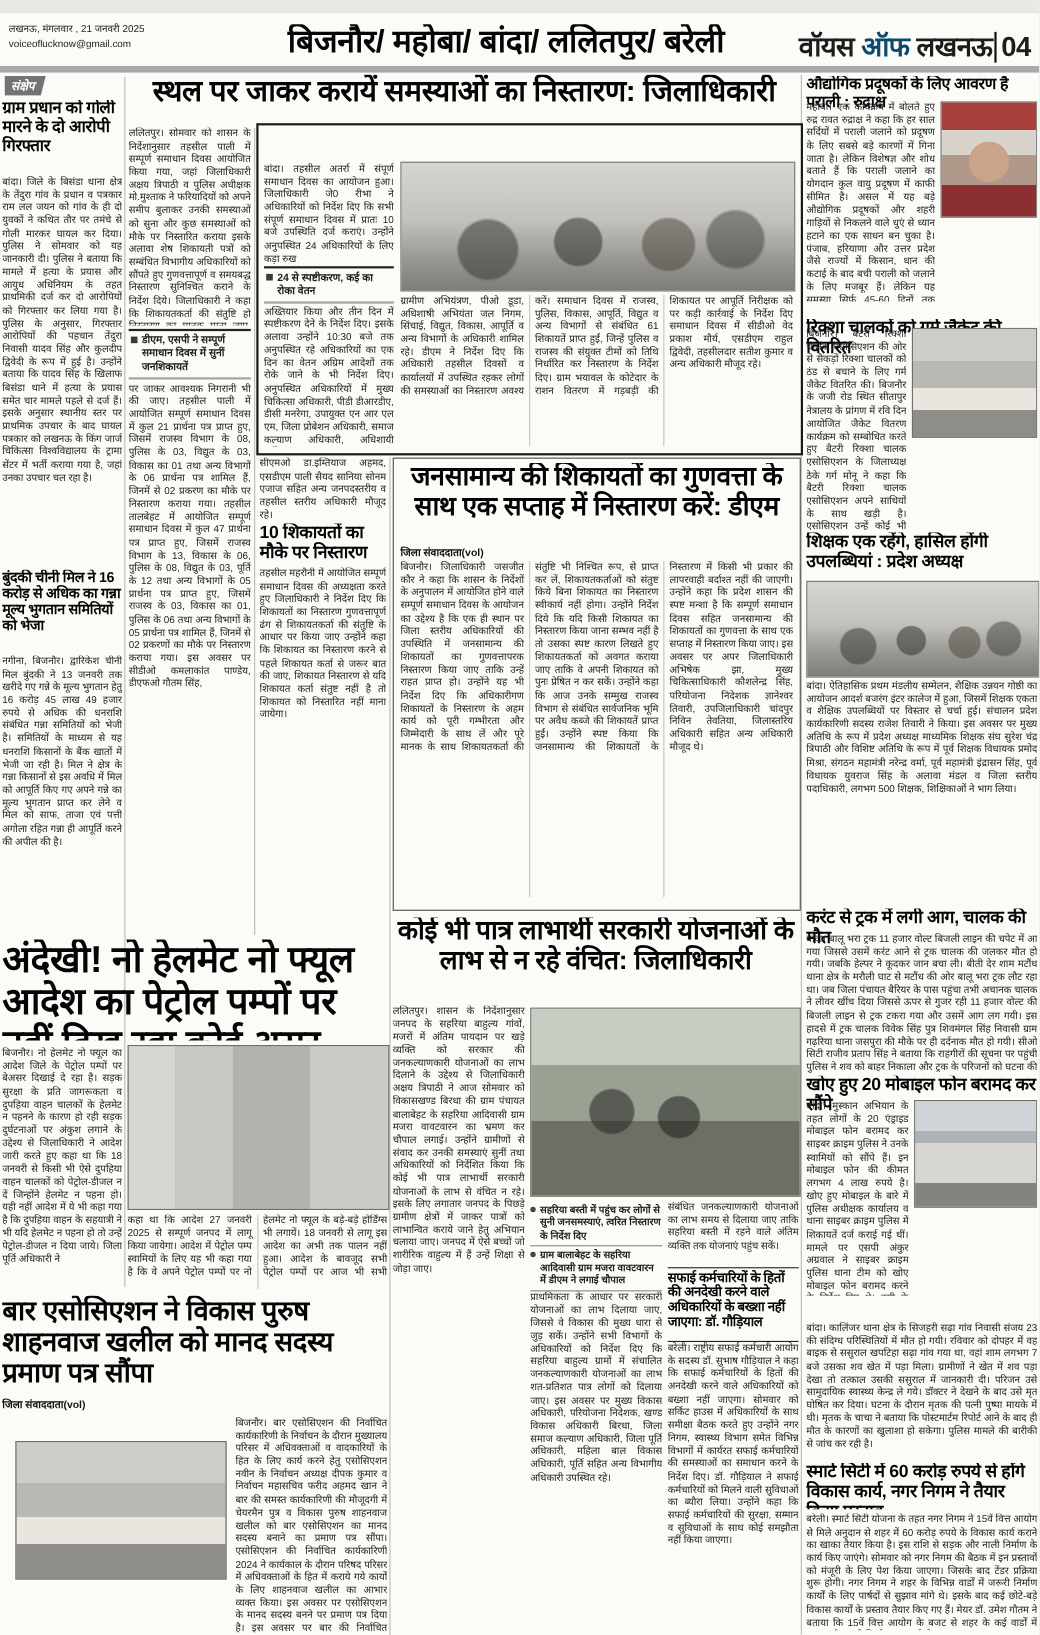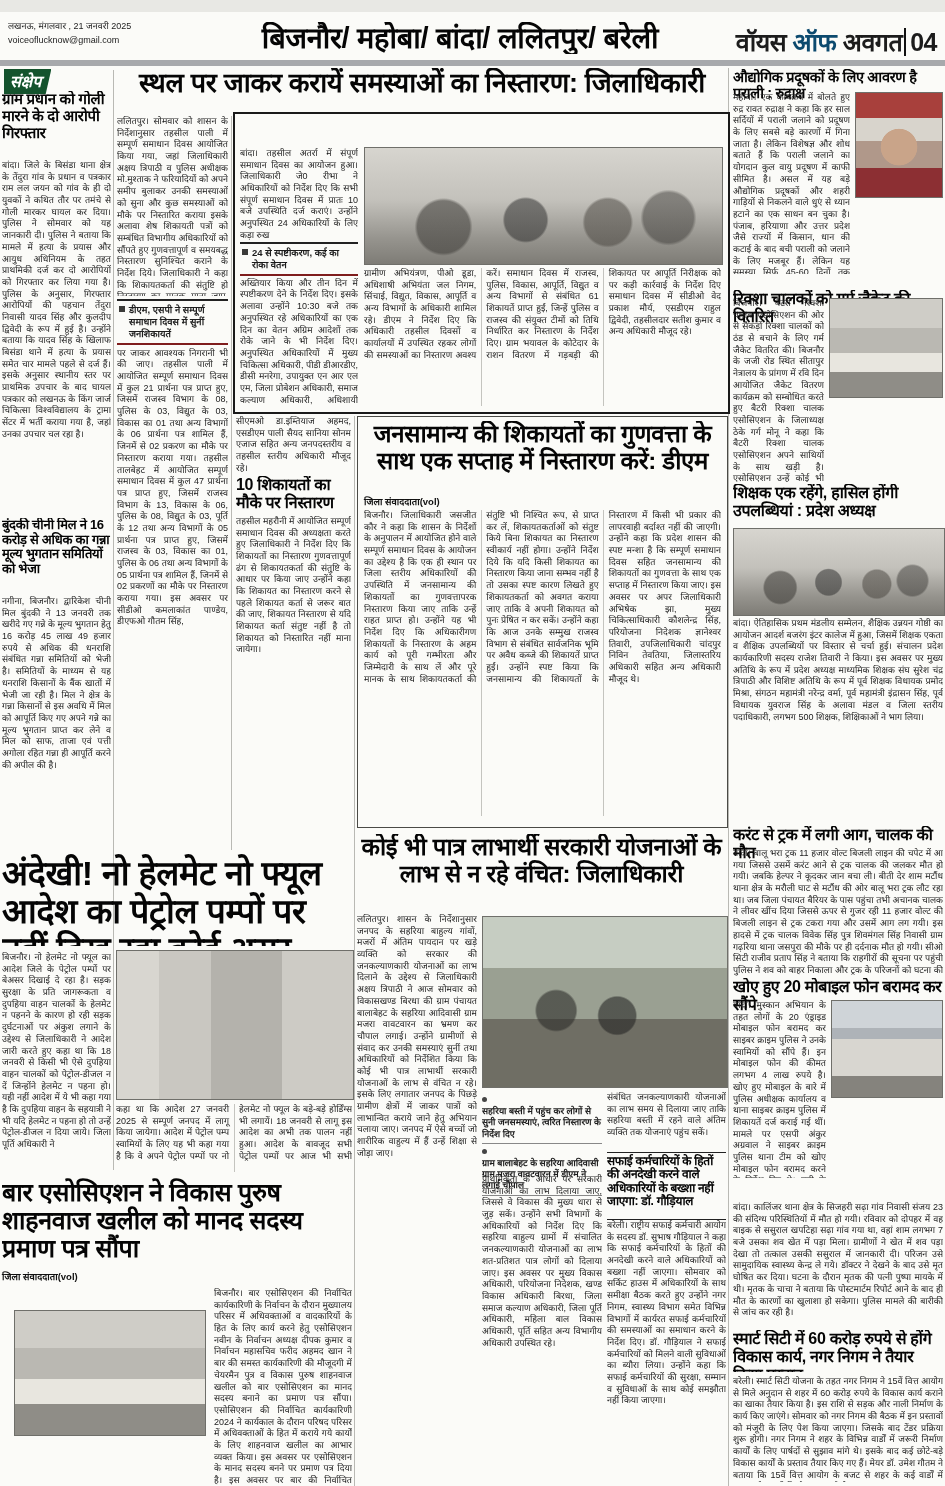--- a/index.html
+++ b/index.html
@@ -13,25 +13,25 @@
   .h-lg{font-size:24px;}
   .h-md{font-size:20px;}
   .h-sm{font-size:15px;}
   .h-xs{font-size:13px;}
   .h-tiny{font-size:12px;}
   .byline{font-size:9.5px;font-weight:bold;color:#111;}
   .graybar{background:#a7a9ac;}
   .vrule{width:1px;background:#b9b9b4;}
   .boxed{border:2px solid #1a1a1a;background:#fbfbf8;}
   .thinbox{border:1px solid #4a4a46;}
-  .hl{border-top:2px solid #222;border-bottom:2px solid #7f1d1d;padding:3px 2px;
+  .hl{border-top:2px solid #222;border-bottom:2px solid #a3a3a3;padding:3px 2px;
       font-size:9.5px;font-weight:bold;line-height:1.25;display:flex;gap:4px;align-items:flex-start;overflow:hidden;}
   .sq{width:6px;height:6px;background:#3a3a38;flex:0 0 auto;margin-top:2px;}
   .bullet-item{display:flex;gap:4px;font-size:9px;font-weight:bold;line-height:1.25;
-      border-bottom:1px solid #888;padding:3px 0;overflow:hidden;flex-direction:column;}
+      border-bottom:1px solid #888;padding:3px 0;overflow:hidden;}
   .dot{width:5px;height:5px;border-radius:50%;background:#444;flex:0 0 auto;margin-top:2px;}
   .photo{border:1px solid #6f6f6a;
      background:
        radial-gradient(circle at 22% 68%, rgba(60,58,54,.55) 0 9%, transparent 10%),
        radial-gradient(circle at 45% 62%, rgba(40,40,40,.5) 0 10%, transparent 11%),
        radial-gradient(circle at 68% 64%, rgba(70,66,60,.5) 0 9%, transparent 10%),
        radial-gradient(circle at 85% 60%, rgba(50,48,45,.45) 0 8%, transparent 9%),
        linear-gradient(180deg,#d7d5cf 0%,#c3c1bb 45%,#96948e 78%,#7e7c76 100%);}
   .photo.banner{background:
        linear-gradient(180deg,#cfcdc7 0 30%,#bab8b2 30% 55%,#e8e6df 55% 75%,#8f8d87 75% 100%),
@@ -43,42 +43,42 @@
        linear-gradient(180deg,#cfd4d8 0 28%,#aeb3b8 28% 40%,#d8d6d0 40% 78%,#85837d 78% 100%);}
   .photo.field{background:
        radial-gradient(circle at 30% 55%, rgba(45,45,42,.6) 0 10%, transparent 11%),
        radial-gradient(circle at 55% 58%, rgba(30,30,30,.55) 0 11%, transparent 12%),
        linear-gradient(180deg,#c6cdc2 0 30%,#9aa092 30% 60%,#6f6e64 60% 100%);}
   .photo.pump{background:
        linear-gradient(90deg,#d8d6d0 0 18%,#c9c7c1 18% 40%,#b4b2ac 40% 70%,#cdcbc5 70% 100%),
        #c5c3bd;}
   .cols3{column-count:3;column-gap:10px;column-rule:1px solid #c4c4bf;}
   .cols2{column-count:2;column-gap:10px;column-rule:1px solid #c4c4bf;}
-  .tag{background:#14532d;color:#fff;font-style:italic;font-weight:bold;font-size:16px;
+  .tag{background:#737373;color:#fff;font-style:italic;font-weight:bold;font-size:11px;
        padding:1px 10px 2px 6px;clip-path:polygon(0 0,100% 0,88% 100%,0 100%);}
   .brand{font-weight:bold;font-size:25px;letter-spacing:-0.5px;white-space:nowrap;}
   .brand .w2{color:#0c4a6e;}
   .brand .pg{border-left:2px solid #111;padding-left:4px;margin-left:2px;}
   .dateline{font-size:9px;line-height:1.5;color:#222;}
   .subheadrule{border-top:1.5px solid #222;border-bottom:1.5px solid #222;padding:2px 0;}
 </style>
 </head>
 <body>
 
 <div id="page">
 
   <div class="abs dateline" style="left:8px;top:8px;width:150px;">
     <div>लखनऊ, मंगलवार , 21 जनवरी 2025</div>
     <div>voiceoflucknow@gmail.com</div>
   </div>
   <div class="abs head center" style="left:200px;top:10px;width:520px;font-size:29px;">बिजनौर/ महोबा/ बांदा/ ललितपुर/ बरेली</div>
   <div class="abs brand" style="right:8px;top:12px;">
     <span class="w1">वॉयस</span>
     <span class="w2">ऑफ</span>
-    <span class="w3">अवगत</span><span class="pg">04</span>
+    <span class="w3">लखनऊ</span><span class="pg">04</span>
   </div>
   <div class="abs graybar" style="left:0;top:48px;width:945px;height:6px;"></div>
 
   <div class="abs vrule" style="left:728px;top:56px;height:1418px;"></div>
   <div class="abs vrule" style="left:113px;top:58px;height:1100px;"></div>
   <div class="abs vrule" style="left:231px;top:104px;height:734px;"></div>
   <div class="abs vrule" style="left:354px;top:404px;height:1082px;"></div>
 
   <div class="abs tag" style="left:4px;top:57px;">संक्षेप</div>
   <div class="abs head h-sm" style="left:2px;top:79px;width:109px;">ग्राम प्रधान को गोली मारने के दो आरोपी गिरफ्तार</div>

